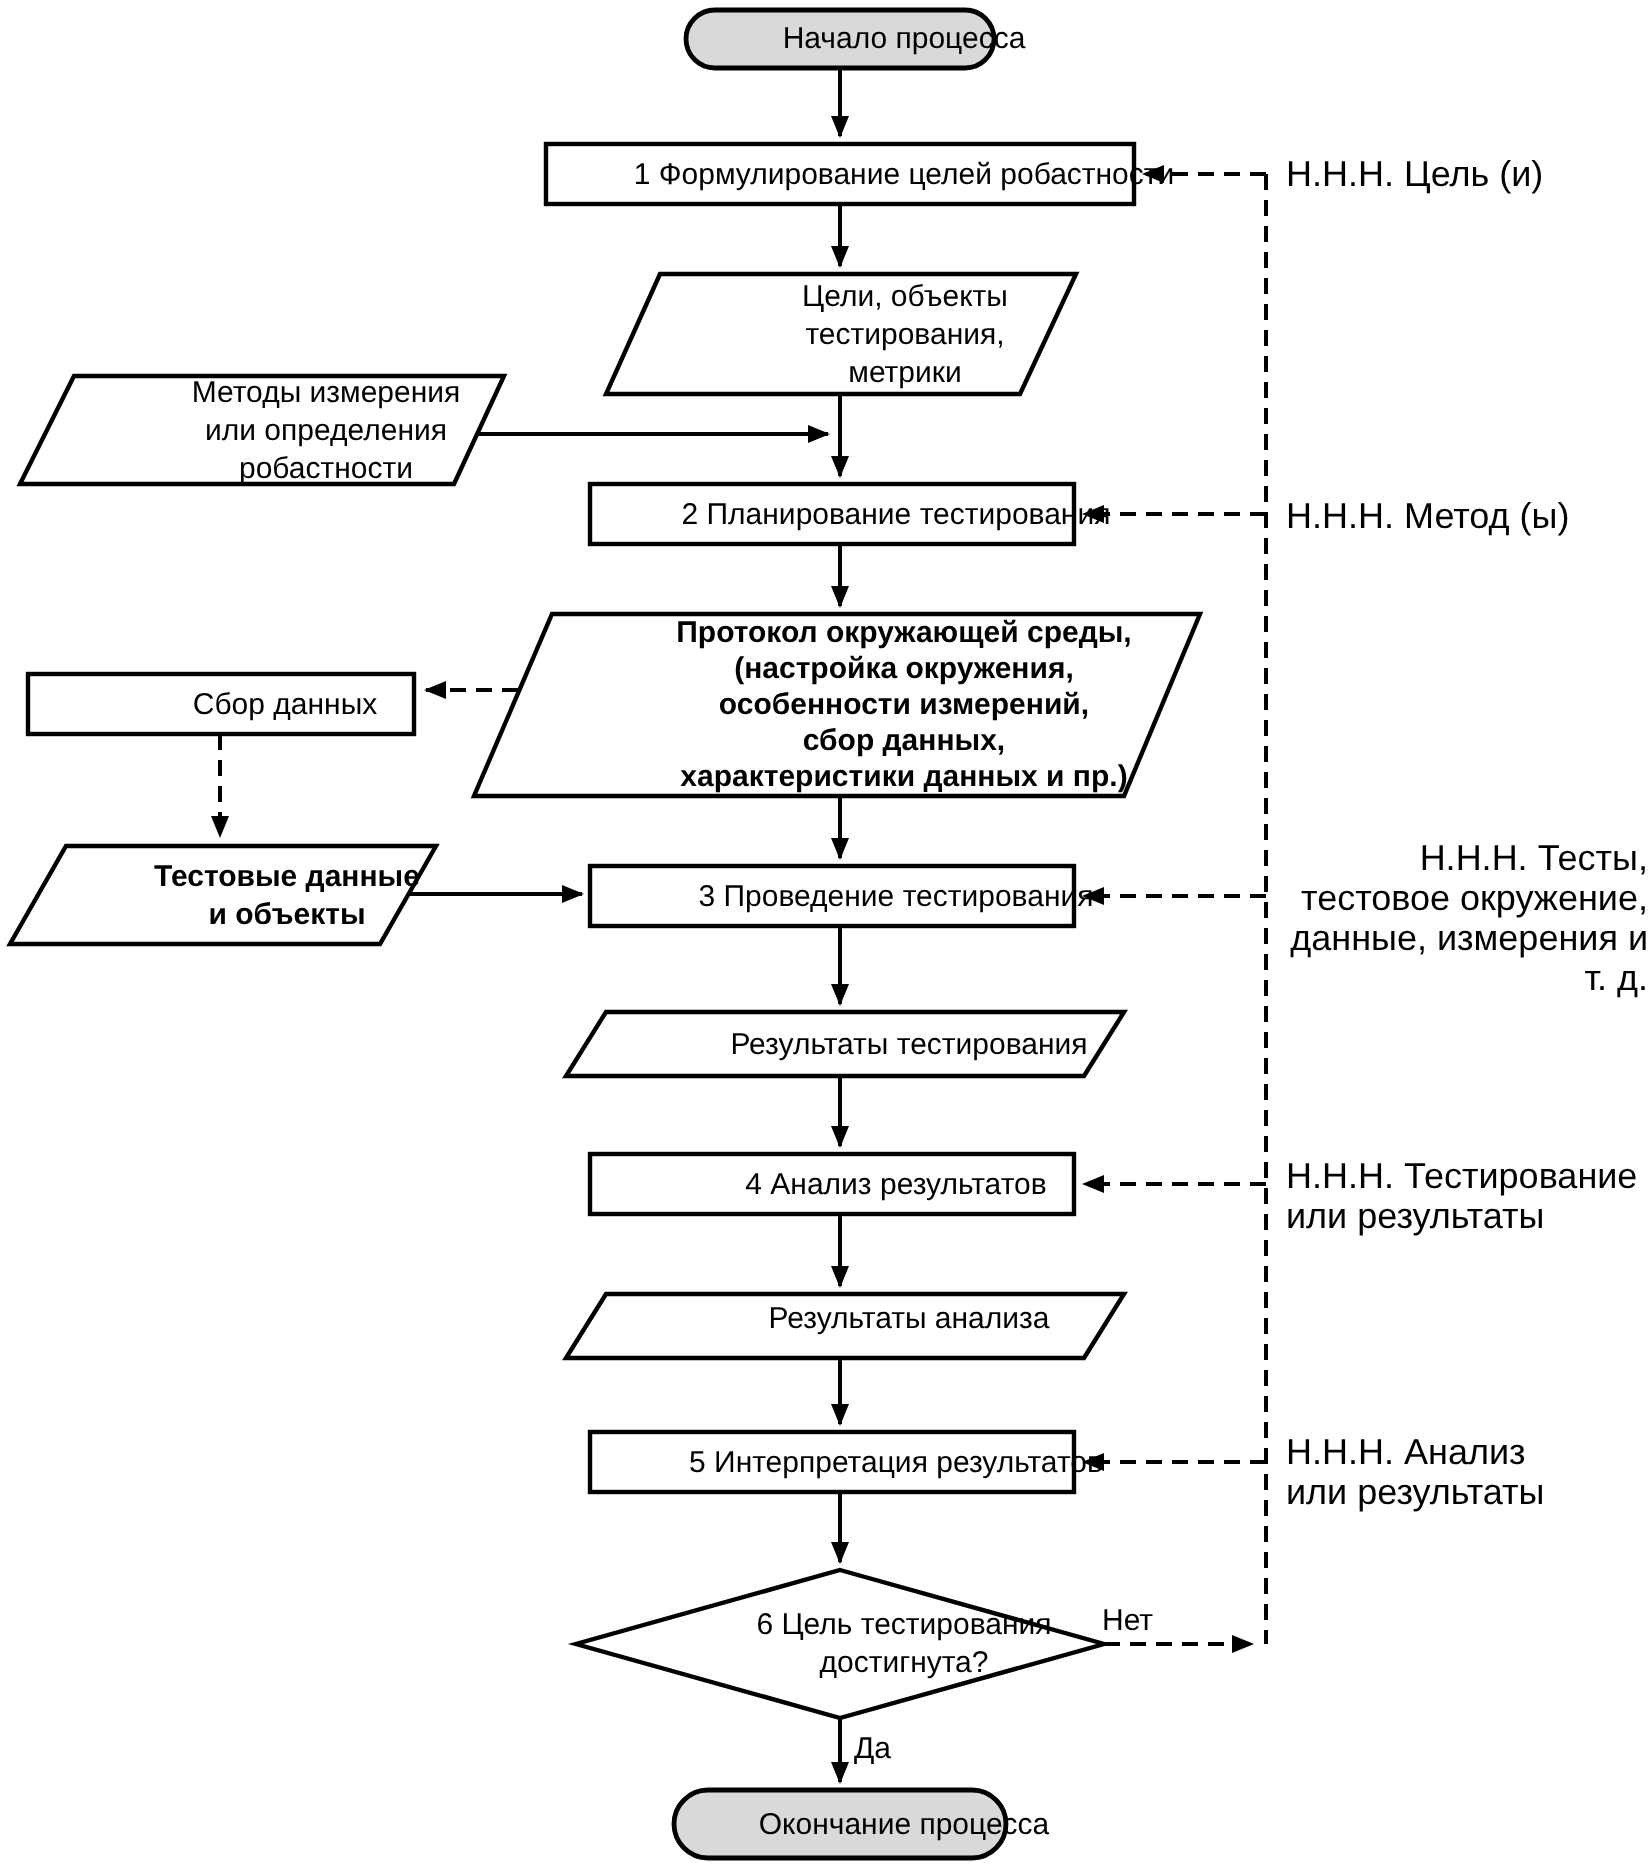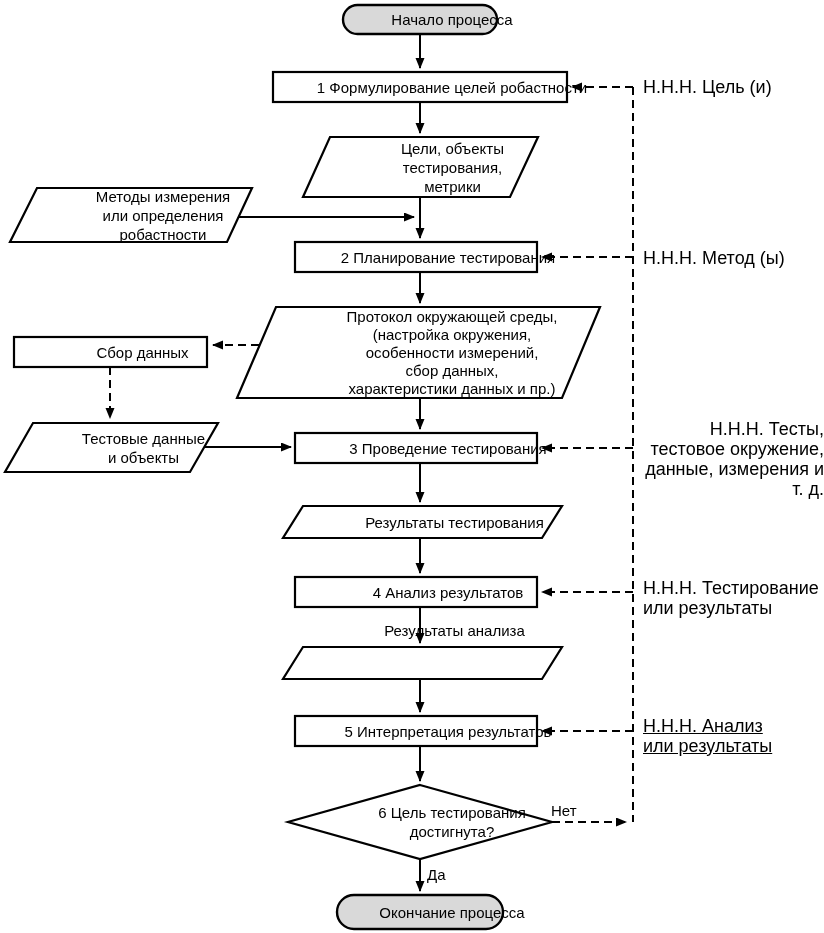--- a/index.html
+++ b/index.html
@@ -11,21 +11,21 @@
     color:#000;
     overflow:hidden;
   }
   #wires{position:absolute;left:0;top:0;z-index:1;}
   .label{
     position:absolute;z-index:2;
     display:flex;align-items:center;justify-content:center;
     text-align:center;white-space:pre-line;
     font-size:15px;line-height:19px;color:#000;margin-left:32px;
   }
-  .label.protocol{line-height:18px;}
+  .label.protocol{line-height:18px;font-weight:bold;}
   .ann{
     position:absolute;z-index:2;
     text-align:left;white-space:pre-line;
     font-size:18px;line-height:20px;color:#000;
   }
   .edge-label{
     position:absolute;z-index:2;
     font-size:15px;line-height:18px;color:#000;white-space:nowrap;
   }
   .shape{fill:#ffffff;stroke:#000000;stroke-width:2.2;}
@@ -98,37 +98,37 @@
   <div class="label" style="left:10px;top:188px;width:242px;height:54px;">Методы измерения
 или определения
 робастности</div>
   <div class="label" style="left:295px;top:242px;width:242px;height:30px;">2 Планирование тестирования</div>
   <div class="label protocol" style="left:240px;top:307px;width:360px;height:91px;">Протокол окружающей среды,
 (настройка окружения,
 особенности измерений,
 сбор данных,
 характеристики данных и пр.)</div>
   <div class="label" style="left:14px;top:337px;width:193px;height:30px;">Сбор данных</div>
-  <div class="label" style="left:5px;top:423px;width:213px;height:49px;">Тестовые данные
+  <div class="label" style="left:5px;top:423px;width:213px;height:49px;font-weight:bold;">Тестовые данные
 и объекты</div>
   <div class="label" style="left:295px;top:433px;width:242px;height:30px;">3 Проведение тестирования</div>
   <div class="label" style="left:283px;top:506px;width:279px;height:32px;">Результаты тестирования</div>
   <div class="label" style="left:295px;top:577px;width:242px;height:30px;">4 Анализ результатов</div>
-  <div class="label" style="left:283px;top:618px;width:279px;height:24px;">Результаты анализа</div>
+  <div class="label" style="left:283px;top:647px;width:279px;height:24px;">Результаты анализа</div>
   <div class="label" style="left:295px;top:716px;width:242px;height:30px;">5 Интерпретация результатов</div>
   <div class="label" style="left:288px;top:785px;width:264px;height:74px;">6 Цель тестирования
 достигнута?</div>
   <div class="label" style="left:337px;top:895px;width:166px;height:34px;">Окончание процесса</div>
 
   <div class="edge-label" style="left:551px;top:802px;">Нет</div>
   <div class="edge-label" style="left:427px;top:866px;">Да</div>
 
   <div class="ann" style="left:643px;top:77px;">Н.Н.Н. Цель (и)</div>
   <div class="ann" style="left:643px;top:248px;">Н.Н.Н. Метод (ы)</div>
   <div class="ann" style="left:643px;top:419px;text-align:right;">Н.Н.Н. Тесты,
 тестовое окружение,
 данные, измерения и т. д.</div>
   <div class="ann" style="left:643px;top:578px;">Н.Н.Н. Тестирование
 или результаты</div>
-  <div class="ann" style="left:643px;top:716px;text-decoration:underline;">Н.Н.Н. Анализ
+  <div class="ann" style="left:643px;top:716px;">Н.Н.Н. Анализ
 или результаты</div>
 
 </div>
 
 </body></html>

